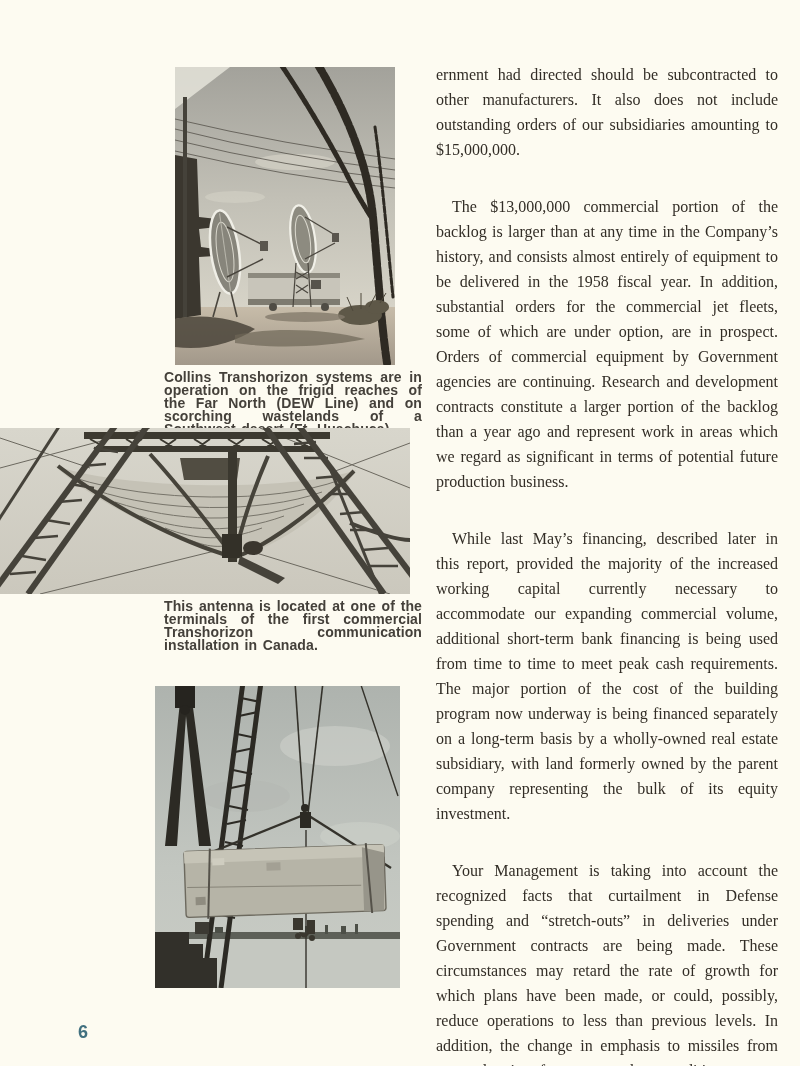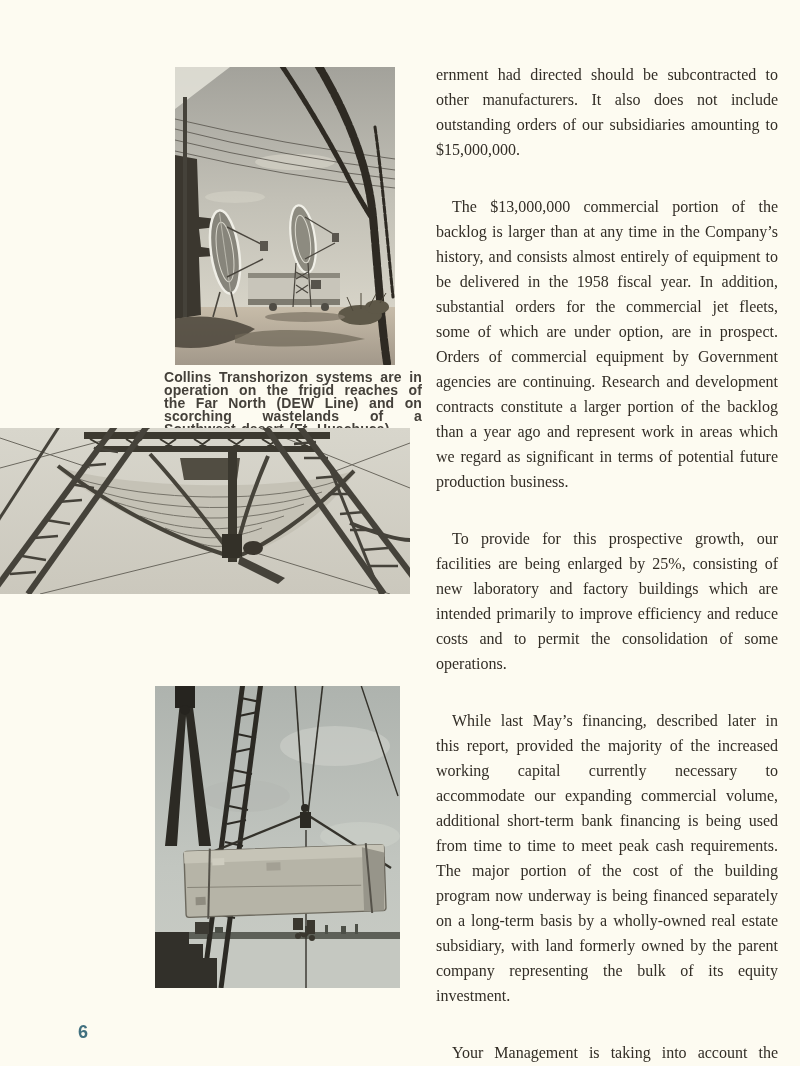--- a/index.html
+++ b/index.html
@@ -189,20 +189,21 @@
       <g stroke="#45423a" fill="none">
         <line x1="414" y1="150" x2="296" y2="-6" stroke-width="6"></line>
         <line x1="384" y1="166" x2="262" y2="-6" stroke-width="6"></line>
         <path d="M398,138 l-28,0 M388,120 l-26,2 M376,102 l-26,0 M364,84 l-24,2 M352,66 l-24,0 M340,48 l-24,2 M328,30 l-24,0 M316,14 l-22,2" stroke-width="2.4"></path>
         <line x1="414" y1="250" x2="330" y2="40" stroke-width="3"></line>
         <path d="M350,95 C375,105 395,112 410,112" stroke-width="4"></path>
       </g>
     </svg>
   </div>
 
+  <div class="caption" style="top:600px;">This antenna is located at one of the terminals of the first commercial Transhorizon communication installation in Canada.</div>
 
 
   <div class="photo" style="left:155px;top:686px;width:245px;height:302px;">
     <svg width="245" height="302" viewBox="0 0 245 302">
       <defs>
         <linearGradient id="sky3" x1="0" y1="0" x2="0" y2="1">
           <stop offset="0" stop-color="#aeb3ae"></stop>
           <stop offset="0.6" stop-color="#c2c6c0"></stop>
           <stop offset="1" stop-color="#c9ccc5"></stop>
         </linearGradient>
@@ -265,21 +266,20 @@
       </g>
 
       <polygon points="0,246 34,246 34,258 48,258 48,272 62,272 62,302 0,302" fill="#32302a"></polygon>
       <rect x="40" y="236" width="14" height="12" fill="#3c3a33"></rect>
     </svg>
   </div>
 
   <div class="right-col">
     <p>ernment had directed should be subcontracted to other manufacturers.  It also does not include outstanding orders of our subsidiaries amounting to $15,000,000.</p>
     <p class="indent">The $13,000,000 commercial portion of the backlog is larger than at any time in the Company’s history, and consists almost entirely of equipment to be delivered in the 1958 fiscal year.  In addition, substantial orders for the commercial jet fleets, some of which are under option, are in prospect.  Orders of commercial equipment by Government agencies are continuing.  Research and development contracts constitute a larger portion of the backlog than a year ago and represent work in areas which we regard as significant in terms of potential future production business.</p>
-    <p class="indent">To provide for this prospective growth, our facilities are being enlarged by 25%, consisting of new laboratory and factory buildings which are intended primarily to improve efficiency and reduce costs and to permit the consolidation of some operations.</p>
     <p class="indent">While last May’s financing, described later in this report, provided the majority of the increased working capital currently necessary to accommodate our expanding commercial volume, additional short-term bank financing is being used from time to time to meet peak cash requirements.  The major portion of the cost of the building program now underway is being financed separately on a long-term basis by a wholly-owned real estate subsidiary, with land formerly owned by the parent company representing the bulk of its equity investment.</p>
     <p class="indent">Your Management is taking into account the recognized facts that curtailment in Defense spending and “stretch-outs” in deliveries under Government contracts are being made.  These circumstances may retard the rate of growth for which plans have been made, or could, possibly, reduce operations to less than previous levels.  In addition, the change in emphasis to missiles from manned aircraft may make conditions more competitive in some of the Company’s present fields of major endeavor.  However, it is believed that the Company represents an organization of widely diversified skills and great flexibility to meet these changing circumstances as they arise. To its loyal employees who can make such adaptations possible and to its stockholders who recognize its long-term goals, continued appreciation is expressed.</p>
 
     <div class="closing-line">By Order of the Board of Directors</div>
 
     <div class="signature-wrap">
       <svg width="320" height="80" viewBox="0 0 330 85">
         <g stroke="#2b2a26" stroke-width="2" fill="none" stroke-linecap="round" stroke-linejoin="round">
           <path d="M12,58 C5,40 24,24 38,32 C52,40 44,62 30,62 C21,61 22,50 33,47 C45,43 53,36 58,28"></path>
           <path d="M58,28 C51,42 46,56 50,61 C54,65 61,55 65,44"></path>

